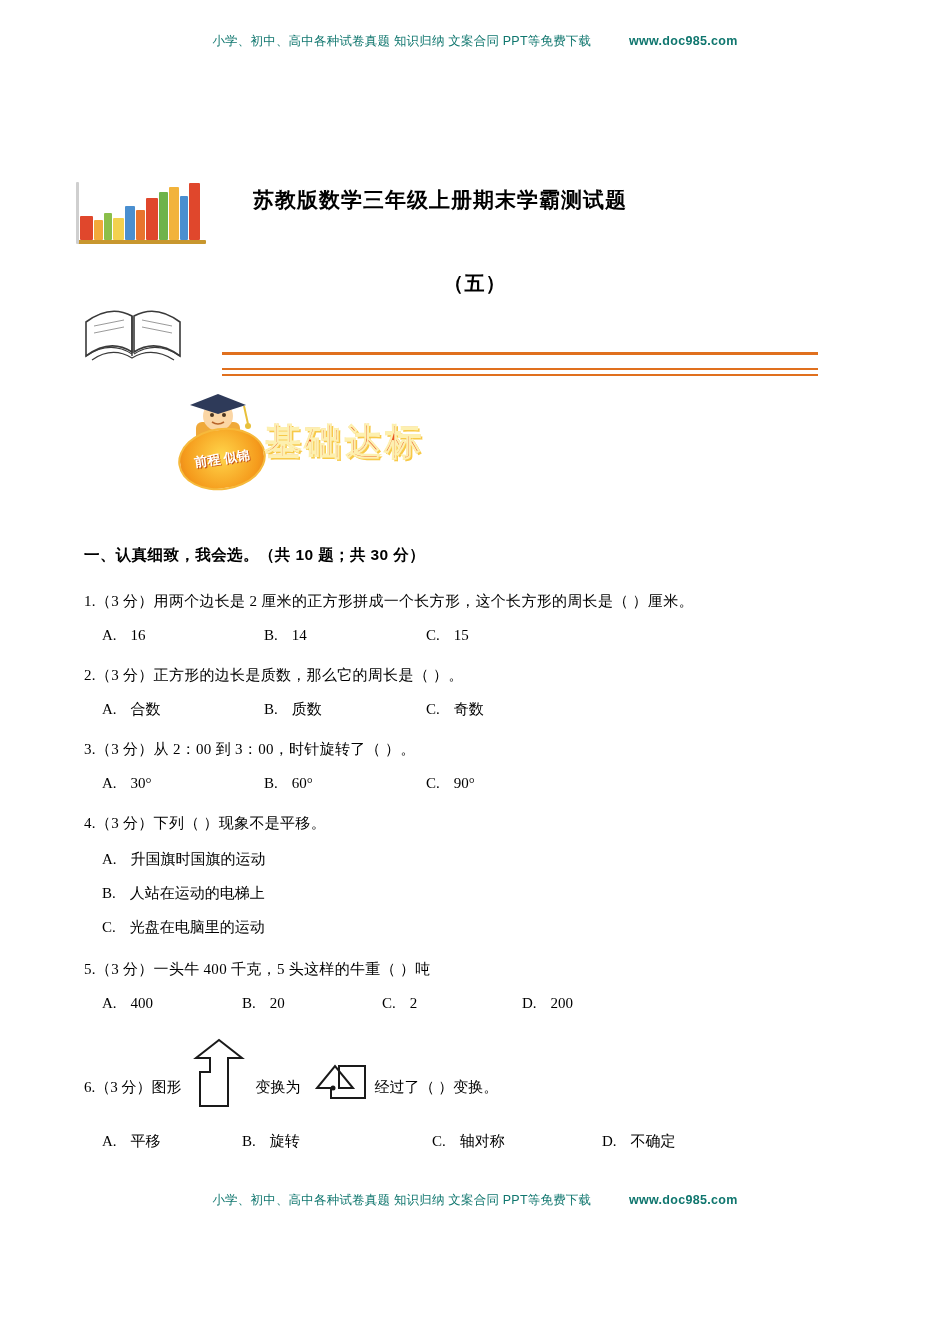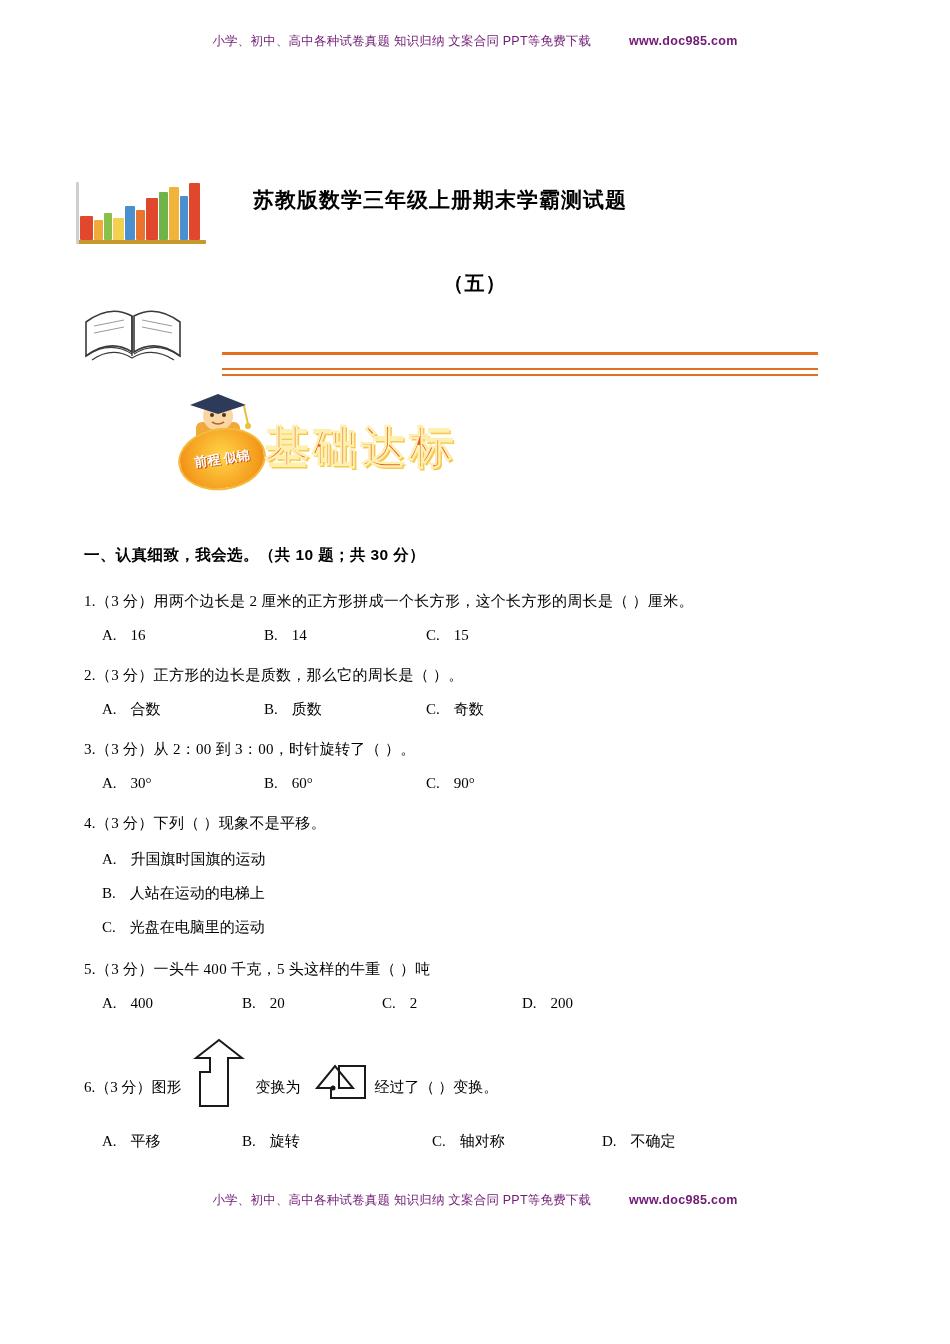--- a/index.html
+++ b/index.html
@@ -23,21 +23,21 @@
   }
 
   
   .watermark {
     position: absolute;
     left: 0;
     width: 950px;
     text-align: center;
     font-family: "Liberation Sans", sans-serif;
     font-size: 12.5px;
-    color: #701a75;
+    color: #0f766e;
     letter-spacing: 0.2px;
     white-space: nowrap;
   }
   .watermark .site {
     font-weight: bold;
     margin-left: 34px;
     letter-spacing: 0.3px;
   }
   .watermark.top { top: 33px; }
   .watermark.bottom { top: 1192px; }
@@ -108,21 +108,21 @@
     position: absolute;
     left: 80px;
     top: 388px;
     width: 350px;
     height: 115px;
   }
   .banner-text {
     position: absolute;
     left: 185px;
     top: 30px;
-    font-size: 44px;
+    font-size: 36px;
     font-weight: bold;
     font-family: "Liberation Sans", sans-serif;
     color: #e8541f;
     letter-spacing: 4px;
     -webkit-text-stroke: 1px #fdf0b0;
     text-shadow: 2px 2px 0 #f7c948;
     white-space: nowrap;
   }
   .badge {
     position: absolute;

